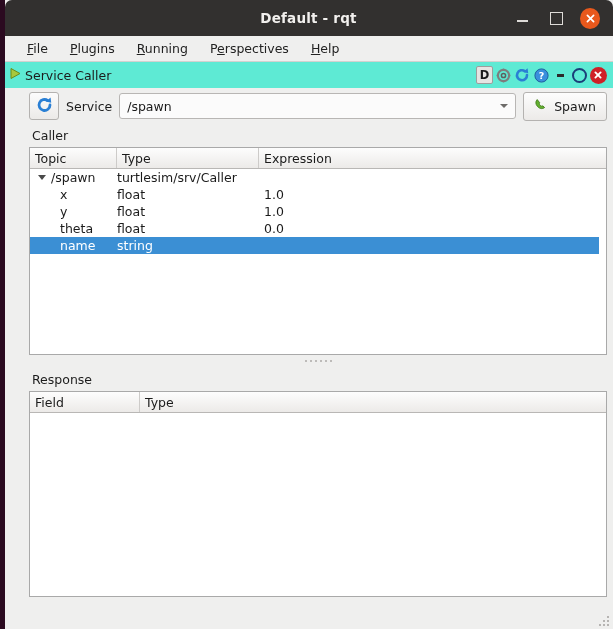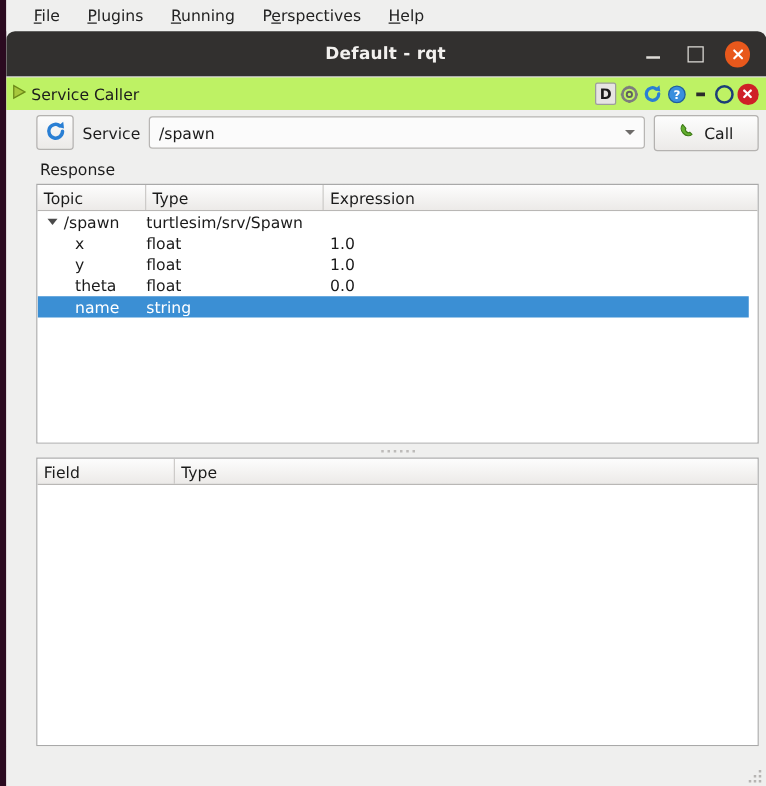--- a/index.html
+++ b/index.html
@@ -107,21 +107,21 @@
   .menu-item .acc { text-decoration: underline; }
   #menu-sep {
     height: 1px;
     background: #d3d1cf;
     flex: 0 0 auto;
   }
 
   
   #dockbar {
     height: 26px;
-    background: #bef264;
+    background: #5eead4;
     display: flex;
     align-items: center;
     padding: 0 6px 0 4px;
     flex: 0 0 auto;
   }
   #dock-title {
     display: flex;
     align-items: center;
     gap: 3px;
     font-size: 12.5px;
@@ -375,46 +375,46 @@
     position: absolute;
     width: 2px; height: 2px;
     background: #b6b4b2;
   }
 </style>
 </head>
 <body>
 
 <div id="window">
 
-  <div id="menubar">
-    <div class="menu-item"><span><span class="acc">F</span>ile</span></div>
-    <div class="menu-item"><span><span class="acc">P</span>lugins</span></div>
-    <div class="menu-item"><span><span class="acc">R</span>unning</span></div>
-    <div class="menu-item"><span>P<span class="acc">e</span>rspectives</span></div>
-    <div class="menu-item"><span><span class="acc">H</span>elp</span></div>
-  </div>
-
   <div id="titlebar">
     <div id="title-text">Default - rqt</div>
     <div class="win-btns">
       <div class="win-btn">
         <span class="min-glyph"></span>
       </div>
       <div class="win-btn">
         <span class="max-glyph"></span>
       </div>
       <div class="win-btn">
         <span class="close-circle">
           <svg width="11" height="11" viewBox="0 0 11 11">
             <line x1="2.4" y1="2.4" x2="8.6" y2="8.6" stroke="#ffffff" stroke-width="1.7" stroke-linecap="round"></line>
             <line x1="8.6" y1="2.4" x2="2.4" y2="8.6" stroke="#ffffff" stroke-width="1.7" stroke-linecap="round"></line>
           </svg>
         </span>
       </div>
     </div>
+  </div>
+
+  <div id="menubar">
+    <div class="menu-item"><span><span class="acc">F</span>ile</span></div>
+    <div class="menu-item"><span><span class="acc">P</span>lugins</span></div>
+    <div class="menu-item"><span><span class="acc">R</span>unning</span></div>
+    <div class="menu-item"><span>P<span class="acc">e</span>rspectives</span></div>
+    <div class="menu-item"><span><span class="acc">H</span>elp</span></div>
   </div>
   <div id="menu-sep"></div>
 
   <div id="dockbar">
     <div id="dock-title">
       <span>
         <svg width="13" height="13" viewBox="0 0 13 13">
           <polygon points="2,1.5 11,6.5 2,11.5" fill="#a8c83c" stroke="#6d8a18" stroke-width="1"></polygon>
         </svg>
       </span>
@@ -481,38 +481,38 @@
         <div id="combo-arrow-zone">
           <span class="tri-down"></span>
         </div>
       </div>
       <div id="call-btn">
         <span>
           <svg width="14" height="14" viewBox="0 0 14 14">
             <path d="M3.2 1.6 C1.6 3.2 1.2 6 3.6 8.6 C6 11.2 9 11 10.6 9.5 L8.8 7.8 C8.2 8.3 7.2 8.4 6.2 7.4 C5.1 6.3 5.2 5.3 5.7 4.7 Z" fill="#63b02f" stroke="#3e7a17" stroke-width="0.9" stroke-linejoin="round"></path>
           </svg>
         </span>
-        <span>Call</span>
-      </div>
-    </div>
-
-    <div class="section-label">Response</div>
+        <span>Spawn</span>
+      </div>
+    </div>
+
+    <div class="section-label">Caller</div>
     <div class="tbl-wrap" id="request-wrap">
       <div class="tbl-head">
         <div class="th rq-c0">Topic</div>
         <div class="th rq-c1">Type</div>
         <div class="th rq-c2">Expression</div>
       </div>
       <div class="tbl-body" id="request-body">
           <div class="trow">
             <div class="td rq-c0 indent-root" style="padding-left: 8px;">
               <span class="twisty"></span>
               <span>/spawn</span>
             </div>
-            <div class="td rq-c1">turtlesim/srv/Spawn</div>
+            <div class="td rq-c1">turtlesim/srv/Caller</div>
             <div class="td rq-c2"></div>
           </div>
           <div class="trow">
             <div class="td rq-c0 indent-child">
               <span>x</span>
             </div>
             <div class="td rq-c1">float</div>
             <div class="td rq-c2">1.0</div>
           </div>
           <div class="trow">
@@ -542,20 +542,21 @@
       <div class="grip">
         <i></i>
           <i></i>
           <i></i>
           <i></i>
           <i></i>
           <i></i>
       </div>
     </div>
 
+    <div class="section-label">Response</div>
     <div class="tbl-wrap" id="response-wrap">
       <div class="tbl-head">
         <div class="th rs-c0">Field</div>
         <div class="th rs-c1">Type</div>
       </div>
       <div class="tbl-body" id="response-body"></div>
     </div>
   </div>
 
   <div id="bottom-strip">

